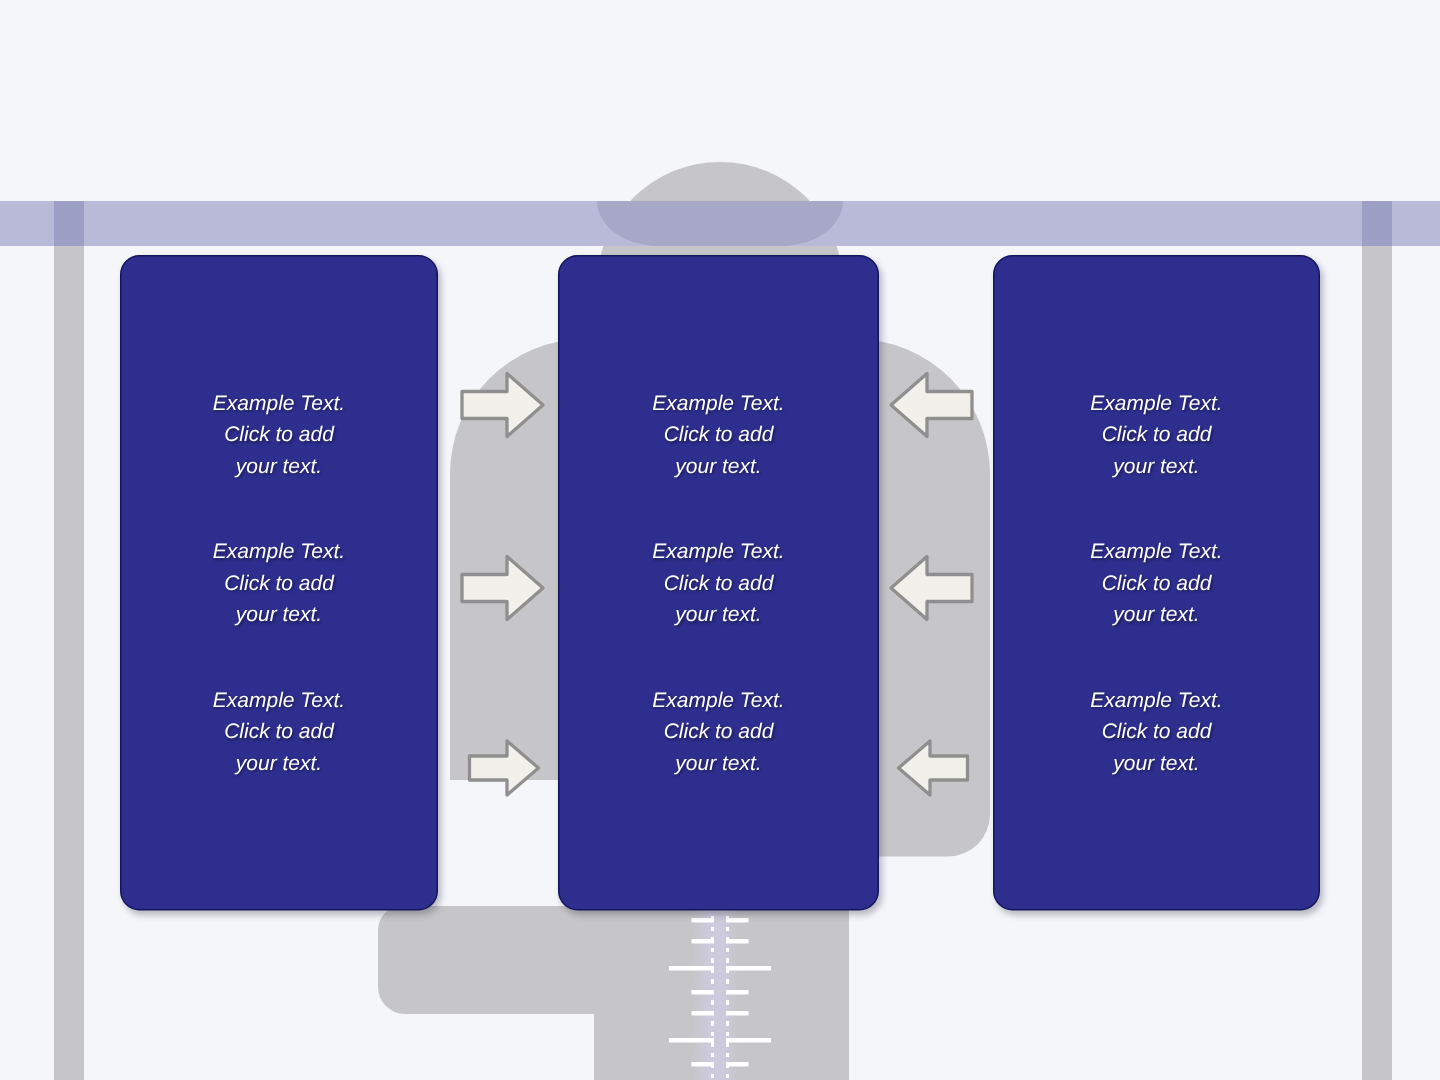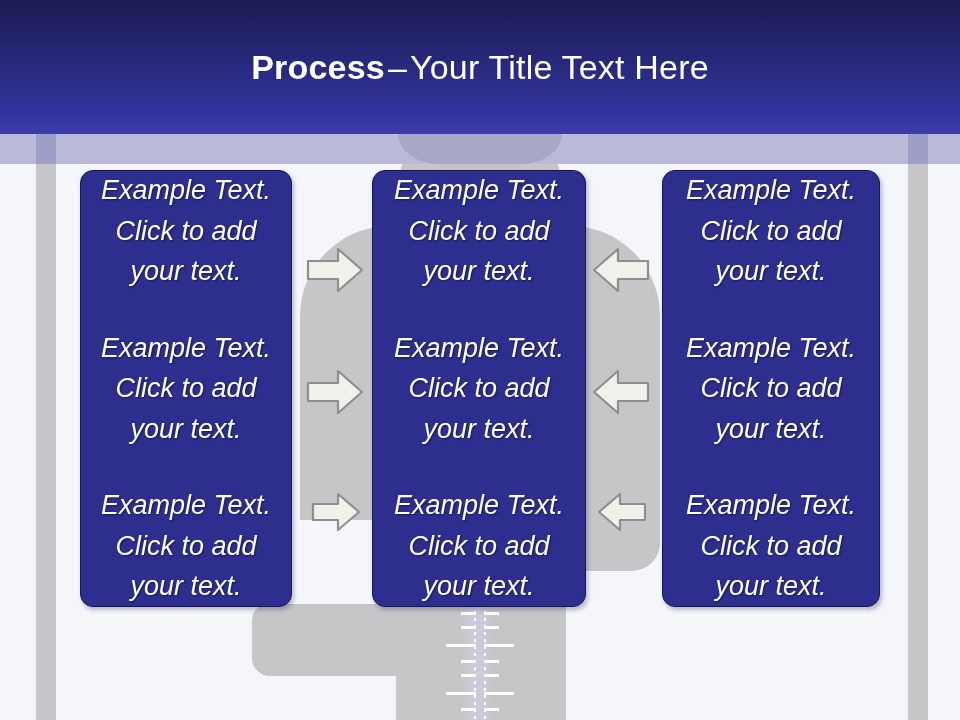--- a/index.html
+++ b/index.html
@@ -183,21 +183,21 @@
     flex-direction: column;
     justify-content: center;
   }
   .box-col1 { left: 80px;  top: 170px; width: 212px; height: 437px; }
   .box-col2 { left: 372px; top: 170px; width: 214px; height: 437px; }
   .box-col3 { left: 662px; top: 170px; width: 218px; height: 437px; }
 
   .box-text {
     color: #ffffff;
     font-style: italic;
-    font-size: 27px;
+    font-size: 14px;
     line-height: 1.5;
     text-align: center;
     padding: 0 16px;
     white-space: pre-line;
     text-shadow: 1px 1px 2px rgba(0,0,0,0.45);
   }
   .box-col1 .box-text:nth-child(1) { margin-bottom: 36px; }
   .box-col1 .box-text:nth-child(2) { margin-bottom: 36px; }
   .box-col2 .box-text:nth-child(1) { margin-bottom: 36px; }
   .box-col2 .box-text:nth-child(2) { margin-bottom: 36px; }
@@ -257,23 +257,20 @@
     <div class="side-stripe left"></div>
     <div class="side-stripe right"></div>
 
     <div class="lavender-band">
       <div class="head-shade"></div>
       <div class="stripe-shade left"></div>
       <div class="stripe-shade right"></div>
     </div>
   </div>
 
-  <div class="header">
-    <div class="header-title"><span class="strong">Process</span><span class="dash">–</span><span class="rest">Your Title Text Here</span></div>
-  </div>
 
   <div class="box box-col1">
     <div class="box-text">Example Text.
 Click  to add
 your text.</div>
     <div class="box-text">Example Text.
 Click  to add
 your text.</div>
     <div class="box-text">Example Text.
 Click  to add

